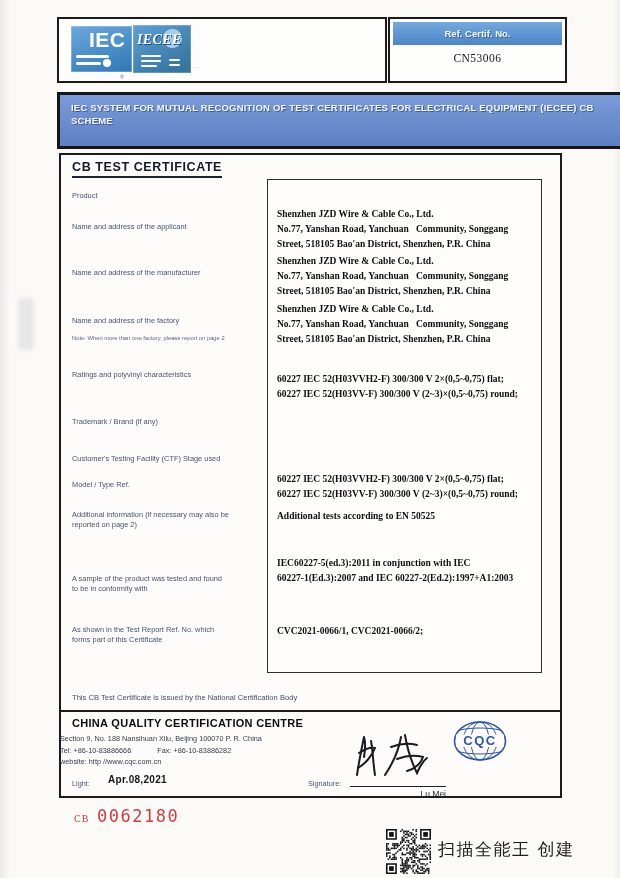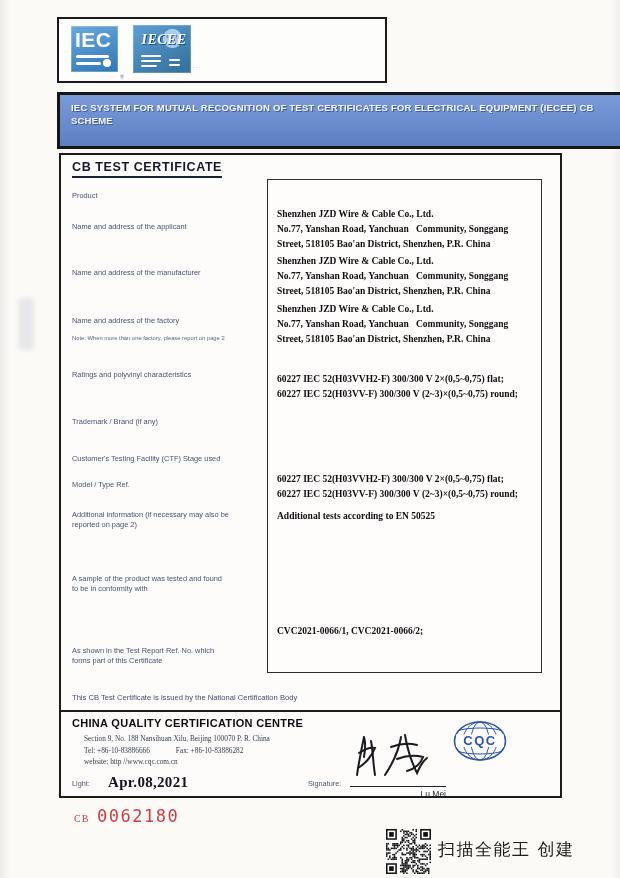--- a/index.html
+++ b/index.html
@@ -4,27 +4,27 @@
 <style>
   html,body{margin:0;padding:0;}
   body{width:620px;height:878px;background:#fbfaf7;font-family:"Liberation Sans",sans-serif;position:relative;overflow:hidden;}
   .paper{position:absolute;inset:0;}
   .edge-l{position:absolute;left:0;top:0;width:10px;height:100%;background:linear-gradient(to right,rgba(90,95,110,.10),transparent);}
   .edge-r{position:absolute;right:0;top:0;width:8px;height:100%;background:linear-gradient(to left,rgba(90,95,110,.08),transparent);}
   .smudge{position:absolute;left:18px;top:298px;width:16px;height:52px;background:rgba(110,120,150,.14);filter:blur(2px);border-radius:4px;}
 
   
   .logo-box{position:absolute;left:57px;top:17px;width:326px;height:62px;border:2.5px solid #1a1a1a;background:#fdfdfc;}
-  .iec-logo{position:absolute;left:12px;top:7px;width:47px;height:46px;background:linear-gradient(160deg,#6aa9dd,#2f77b6);box-shadow:inset 0 0 0 1px rgba(255,255,255,.25);}
+  .iec-logo{position:absolute;left:12px;top:7px;width:47px;height:46px;background:linear-gradient(160deg,#6aa9dd,#2f77b6);box-shadow:inset 0 0 0 1px rgba(255,255,255,.25);padding-left:14px;}
   .iec-text{color:#fff;font-weight:bold;font-size:21px;line-height:22px;padding:3px 0 0 4px;letter-spacing:.5px;font-family:"Liberation Sans",sans-serif;}
   .iec-bar1{position:absolute;left:5px;bottom:14px;width:33px;height:3.5px;background:#fff;border-radius:2px;}
   .iec-bar2{position:absolute;left:5px;bottom:7px;width:25px;height:3.5px;background:#fff;border-radius:2px;}
   .iec-dot{position:absolute;left:32px;bottom:5px;width:8px;height:8px;border-radius:50%;background:#fff;}
   .iec-reg{position:absolute;left:61px;top:55px;font-size:5.5px;color:#6a7890;}
-  .iecee-logo{position:absolute;left:74px;top:6px;width:58px;height:48px;background:radial-gradient(circle at 68% 28%,#a9cdea 0 9px,rgba(0,0,0,0) 10px),linear-gradient(150deg,#5e9fd6,#35749f 90%);box-shadow:inset 0 0 0 1px rgba(255,255,255,.2);text-align:center;}
+  .iecee-logo{position:absolute;left:74px;top:6px;width:58px;height:48px;background:radial-gradient(circle at 68% 28%,#a9cdea 0 9px,rgba(0,0,0,0) 10px),linear-gradient(150deg,#5e9fd6,#35749f 90%);box-shadow:inset 0 0 0 1px rgba(255,255,255,.2);}
   .iecee-text{color:#fff;font-weight:bold;font-style:italic;font-size:14px;line-height:15px;padding:7px 0 0 4px;letter-spacing:.4px;text-shadow:1px 1px 0 #184e82;font-family:"Liberation Serif",serif;}
   .iecee-bars b{position:absolute;background:#fff;height:2.2px;border-radius:1px;}
   .iecee-b1{left:8px;bottom:16px;width:20px;}
   .iecee-b2{left:8px;bottom:11px;width:20px;}
   .iecee-b3{left:8px;bottom:6px;width:16px;}
   .iecee-b4{left:36px;bottom:12px;width:11px;}
   .iecee-b5{left:36px;bottom:7px;width:11px;}
   .iecee-dots{position:absolute;left:134px;top:44px;font-size:6px;color:#8a93a5;letter-spacing:1px;}
 
   .ref-box{position:absolute;left:388px;top:17px;width:175px;height:62px;border:2.5px solid #1a1a1a;background:#fdfdfc;}
@@ -36,24 +36,24 @@
   .main-box{position:absolute;left:59px;top:153px;width:503px;height:645px;border:2.5px solid #1b1b1b;box-sizing:border-box;background:#fdfcfa;}
   .cb-title{position:absolute;left:72px;top:160px;font-weight:bold;font-size:12.5px;color:#14182b;letter-spacing:.6px;border-bottom:2px solid #1d2233;padding-bottom:2px;}
   .value-box{position:absolute;left:267px;top:179px;width:275px;height:494px;border:1.5px solid #2e2e2e;box-sizing:border-box;background:#fefdfb;}
   .lbl{position:absolute;left:72px;width:195px;font-size:7.4px;line-height:10px;color:#46536f;white-space:pre;}
   .note{position:absolute;left:72px;font-size:5.8px;color:#5a6680;white-space:pre;}
   .val{position:absolute;left:277px;font-family:"Liberation Serif",serif;font-weight:bold;font-size:9.5px;line-height:15px;color:#0d0d12;white-space:pre;}
   .issued{position:absolute;left:72px;top:693px;font-size:7.6px;color:#414e6a;}
   .sep{position:absolute;left:59px;top:710px;width:503px;height:2px;background:#1b1b1b;}
 
   .f-org{position:absolute;left:72px;top:717px;font-weight:bold;font-size:11px;color:#0b0b10;letter-spacing:.3px;}
-  .f-line{position:absolute;left:84px;font-size:7.3px;color:#333c4e;font-family:Liberation Serif, serif;}
+  .f-line{position:absolute;left:60px;font-size:7.3px;color:#333c4e;}
   .f-fax{margin-left:26px;}
   .f-datelbl{position:absolute;left:72px;top:779px;font-size:7.3px;color:#4a5570;}
-  .f-date{position:absolute;left:108px;top:774px;font-family:Liberation Serif, serif;font-weight:bold;font-size:15px;color:#14141c;letter-spacing:.3px;}
+  .f-date{position:absolute;left:108px;top:774px;font-family:Liberation Sans, sans-serif;font-weight:bold;font-size:10px;color:#14141c;letter-spacing:.3px;}
   .f-siglbl{position:absolute;left:308px;top:779px;font-size:7.3px;color:#4a5570;}
   .sig-svg{position:absolute;left:345px;top:731px;}
   .sig-line{position:absolute;left:350px;top:786px;width:96px;border-top:1.5px solid #20202a;}
   .f-signatory{position:absolute;left:350px;top:789px;width:96px;text-align:right;font-size:8.5px;color:#20242e;}
   .cqc-svg{position:absolute;left:452px;top:720px;}
 
   .stamp-prefix{position:absolute;left:74px;top:813px;font-family:"Liberation Serif",serif;font-size:10px;color:#c43b40;letter-spacing:1px;}
   .stamp-number{position:absolute;left:97px;top:806px;font-family:"DejaVu Sans Mono",monospace;font-size:17px;color:#cf3d42;letter-spacing:1.5px;}
 
   .qr{position:absolute;left:386px;top:829px;width:45px;height:45px;}
@@ -81,20 +81,24 @@
         <b class="iecee-b1"></b>
         <b class="iecee-b2"></b>
         <b class="iecee-b3"></b>
         <b class="iecee-b4"></b>
         <b class="iecee-b5"></b>
       </span>
     </div>
     <div class="iecee-dots">...</div>
   </div>
 
+  <div class="ref-box">
+    <div class="ref-header">Ref. Certif. No.</div>
+    <div class="ref-no">CN53006</div>
+  </div>
 
   <div class="banner">IEC SYSTEM FOR MUTUAL RECOGNITION OF TEST CERTIFICATES FOR ELECTRICAL EQUIPMENT (IECEE) CB SCHEME</div>
 
   <div class="main-box"></div>
   <div class="cb-title">CB TEST CERTIFICATE</div>
   <div class="value-box"></div>
 
   <div class="lbl" style="top:191px">Product</div>
 
   <div class="lbl" style="top:222px">Name and address of the applicant</div>
@@ -126,22 +130,24 @@
   <div class="lbl" style="top:480px">Model / Type Ref.</div>
   <div class="val" style="top:472px">60227 IEC 52(H03VVH2-F) 300/300 V 2×(0,5~0,75) flat;
 60227 IEC 52(H03VV-F) 300/300 V (2~3)×(0,5~0,75) round;</div>
 
   <div class="lbl" style="top:510px">Additional information (if necessary may also be
 reported on page 2)</div>
   <div class="val" style="top:509px">Additional tests according to EN 50525</div>
 
   <div class="lbl" style="top:574px">A sample of the product was tested and found
 to be in conformity with</div>
-
-  <div class="lbl" style="top:646px">As shown in the Test Report Ref. No. which
+  <div class="val" style="top:556px">IEC60227-5(ed.3):2011 in conjunction with IEC
+60227-1(Ed.3):2007 and IEC 60227-2(Ed.2):1997+A1:2003</div>
+
+  <div class="lbl" style="top:625px">As shown in the Test Report Ref. No. which
 forms part of this Certificate</div>
   <div class="val" style="top:624px">CVC2021-0066/1, CVC2021-0066/2;</div>
 
   <div class="issued">This CB Test Certificate is issued by the National Certification Body</div>
   <div class="sep"></div>
 
   <div class="f-org">CHINA QUALITY CERTIFICATION CENTRE</div>
   <div class="f-line" style="top:734px">Section 9, No. 188 Nansihuan Xilu, Beijing 100070 P. R. China</div>
   <div class="f-line" style="top:746px">
     <span>Tel: +86-10-83886666</span><span class="f-fax">Fax: +86-10-83886282</span>

